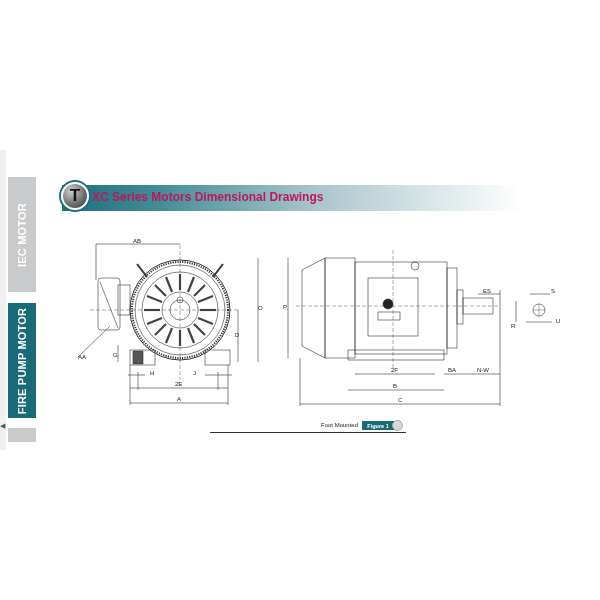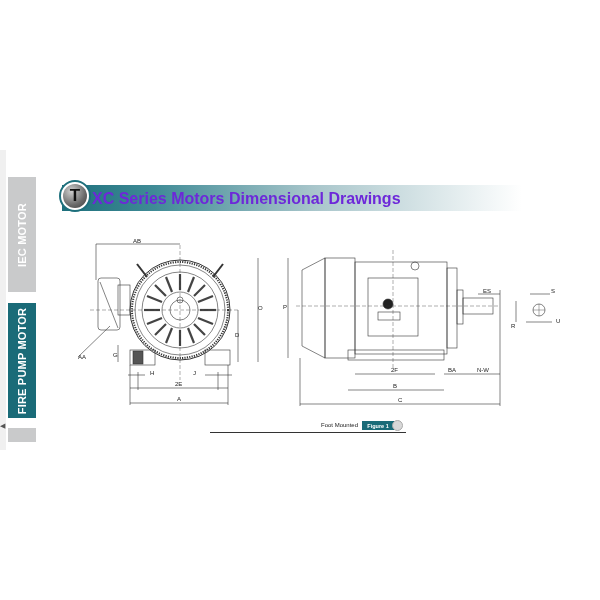--- a/index.html
+++ b/index.html
@@ -6,21 +6,21 @@
   body { width:600px; height:600px; position:relative; overflow:hidden; font-family:"Liberation Sans", sans-serif; }
   .side-tab { position:absolute; left:8px; width:28px; display:flex; align-items:center; justify-content:center; }
   .side-tab span { transform:rotate(-90deg); white-space:nowrap; font-weight:bold; font-size:11px; color:#ffffff; letter-spacing:0.2px; }
   .tab-iec { top:177px; height:115px; background:#c9cacb; }
   .tab-fire { top:303px; height:115px; background:#1a6b78; }
   .tab-more { top:428px; height:14px; background:#c9cacb; }
   .left-strip { position:absolute; left:0; top:150px; width:6px; height:300px; background:#f0f0f0; }
   .arrow-left { position:absolute; left:0px; top:422px; font-size:7px; color:#555; }
   .title-bar { position:absolute; left:62px; top:185px; width:460px; height:26px;
     background:linear-gradient(to right, #1d6f7c 0%, #3f8b96 20%, #a9c6cb 55%, #ffffff 100%); }
-  .title-text { position:absolute; left:92px; top:190px; font-size:16px; font-weight:bold; color:#6d28d9; }
+  .title-text { position:absolute; left:92px; top:190px; font-size:12px; font-weight:bold; color:#be185d; }
   .badge { position:absolute; left:59px; top:180px; width:32px; height:32px; border-radius:50%;
     background:#fff; border:2px solid #1d6f7c; box-sizing:border-box; display:flex; align-items:center; justify-content:center; }
   .badge-inner { width:24px; height:24px; border-radius:50%; background:radial-gradient(circle at 35% 30%, #cfcfcf, #6a6a6a 60%, #3a3a3a);
     color:#111; font-weight:bold; font-size:17px; display:flex; align-items:center; justify-content:center; }
   .drawing { position:absolute; left:70px; top:230px; width:520px; height:190px; }
   .dim { font-size:6px; fill:#222; font-family:"Liberation Sans", sans-serif; }
   .footer-line { position:absolute; left:210px; top:432px; width:196px; height:1px; background:#333; }
   .fm-label { position:absolute; left:321px; top:422px; font-size:6px; color:#222; }
   .fig-btn { position:absolute; left:362px; top:421px; width:32px; height:9px; background:#1a6b78; color:#fff;
     font-size:5.5px; font-weight:bold; display:flex; align-items:center; justify-content:center; }

